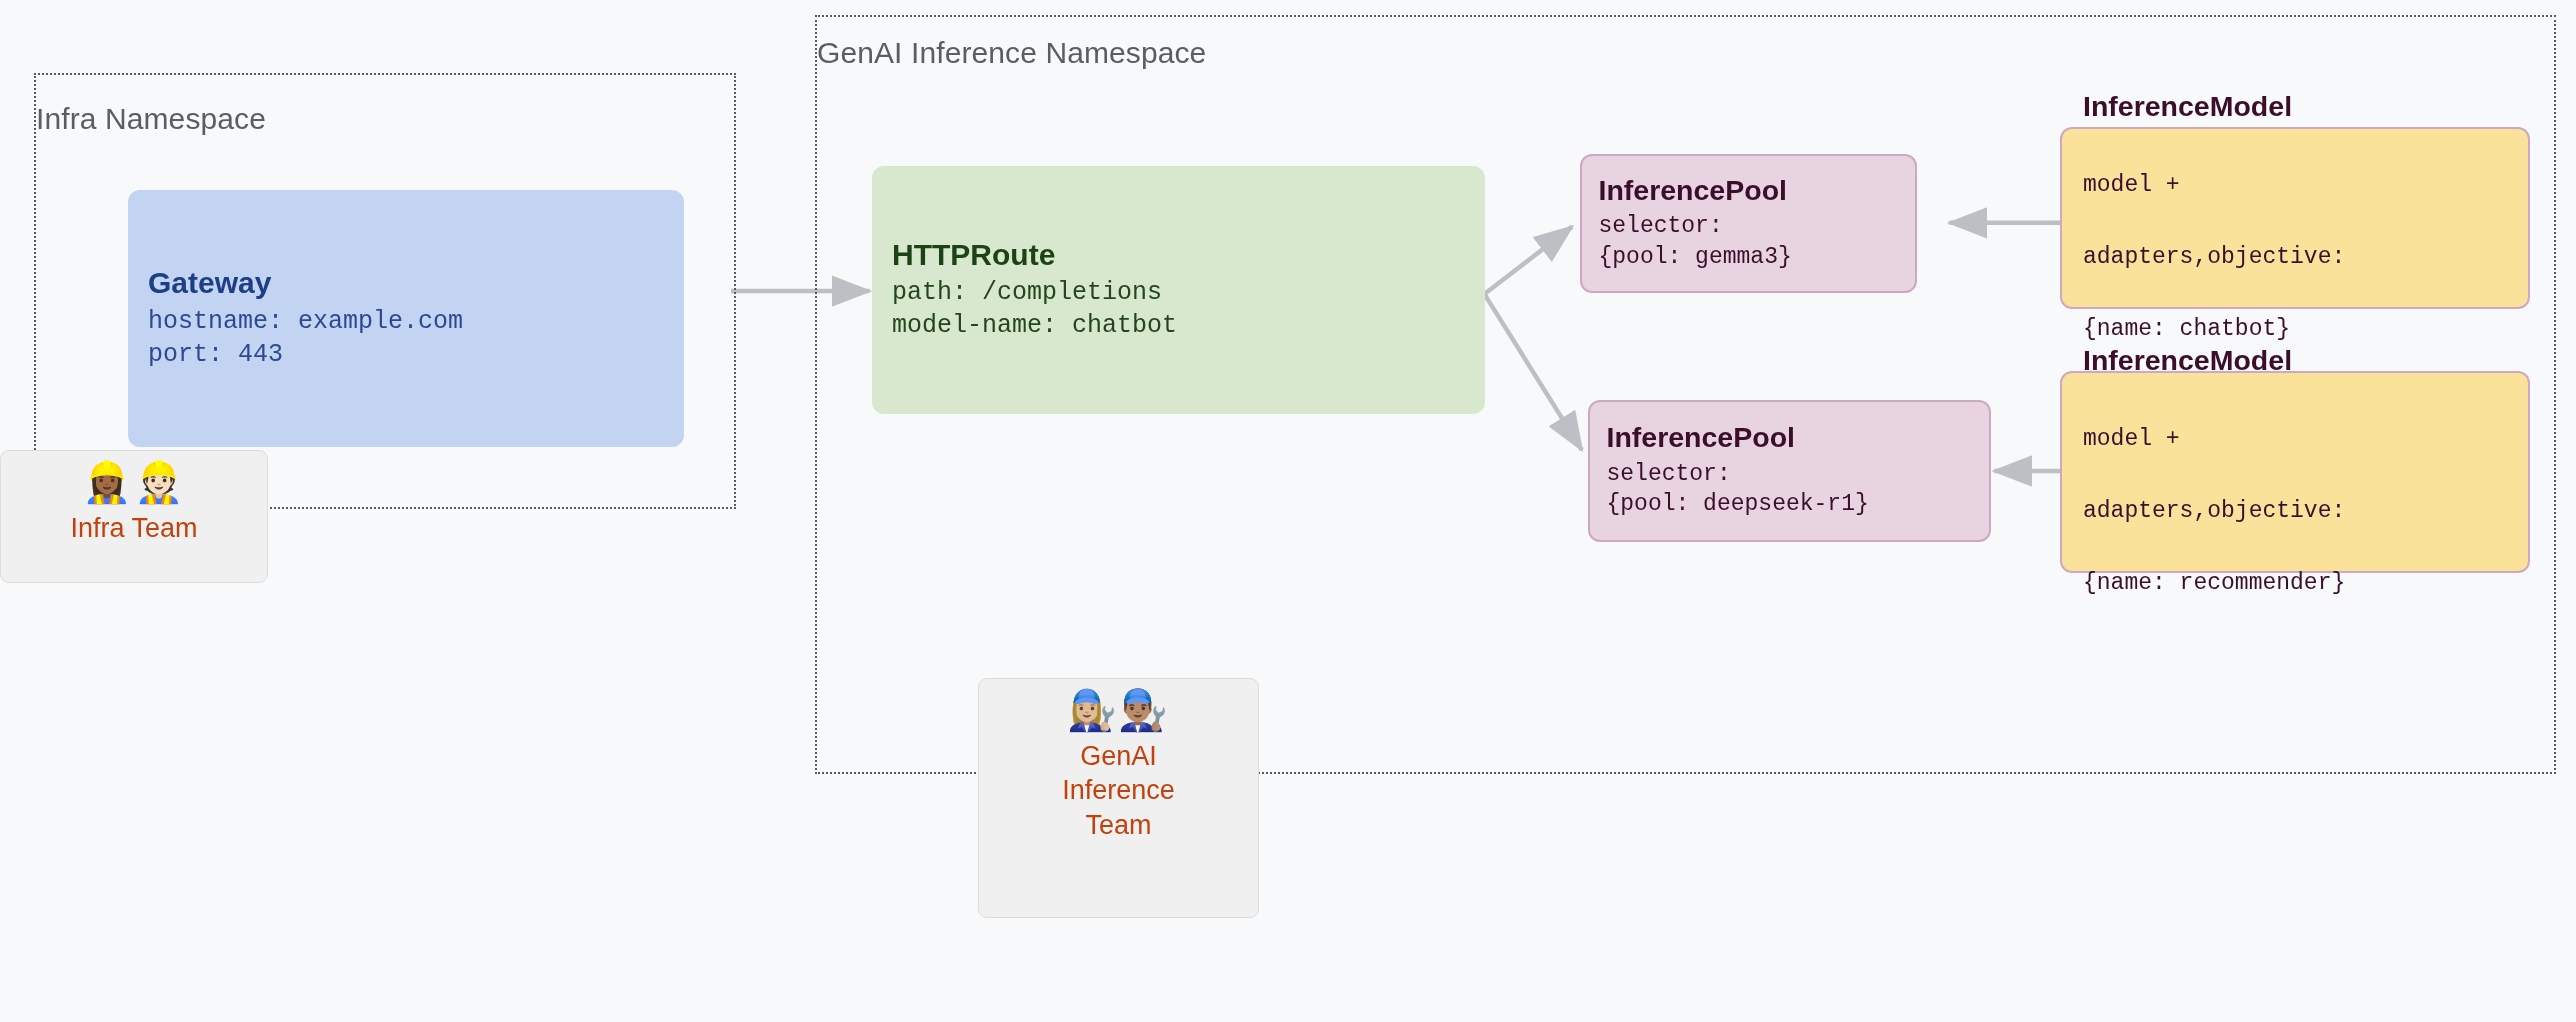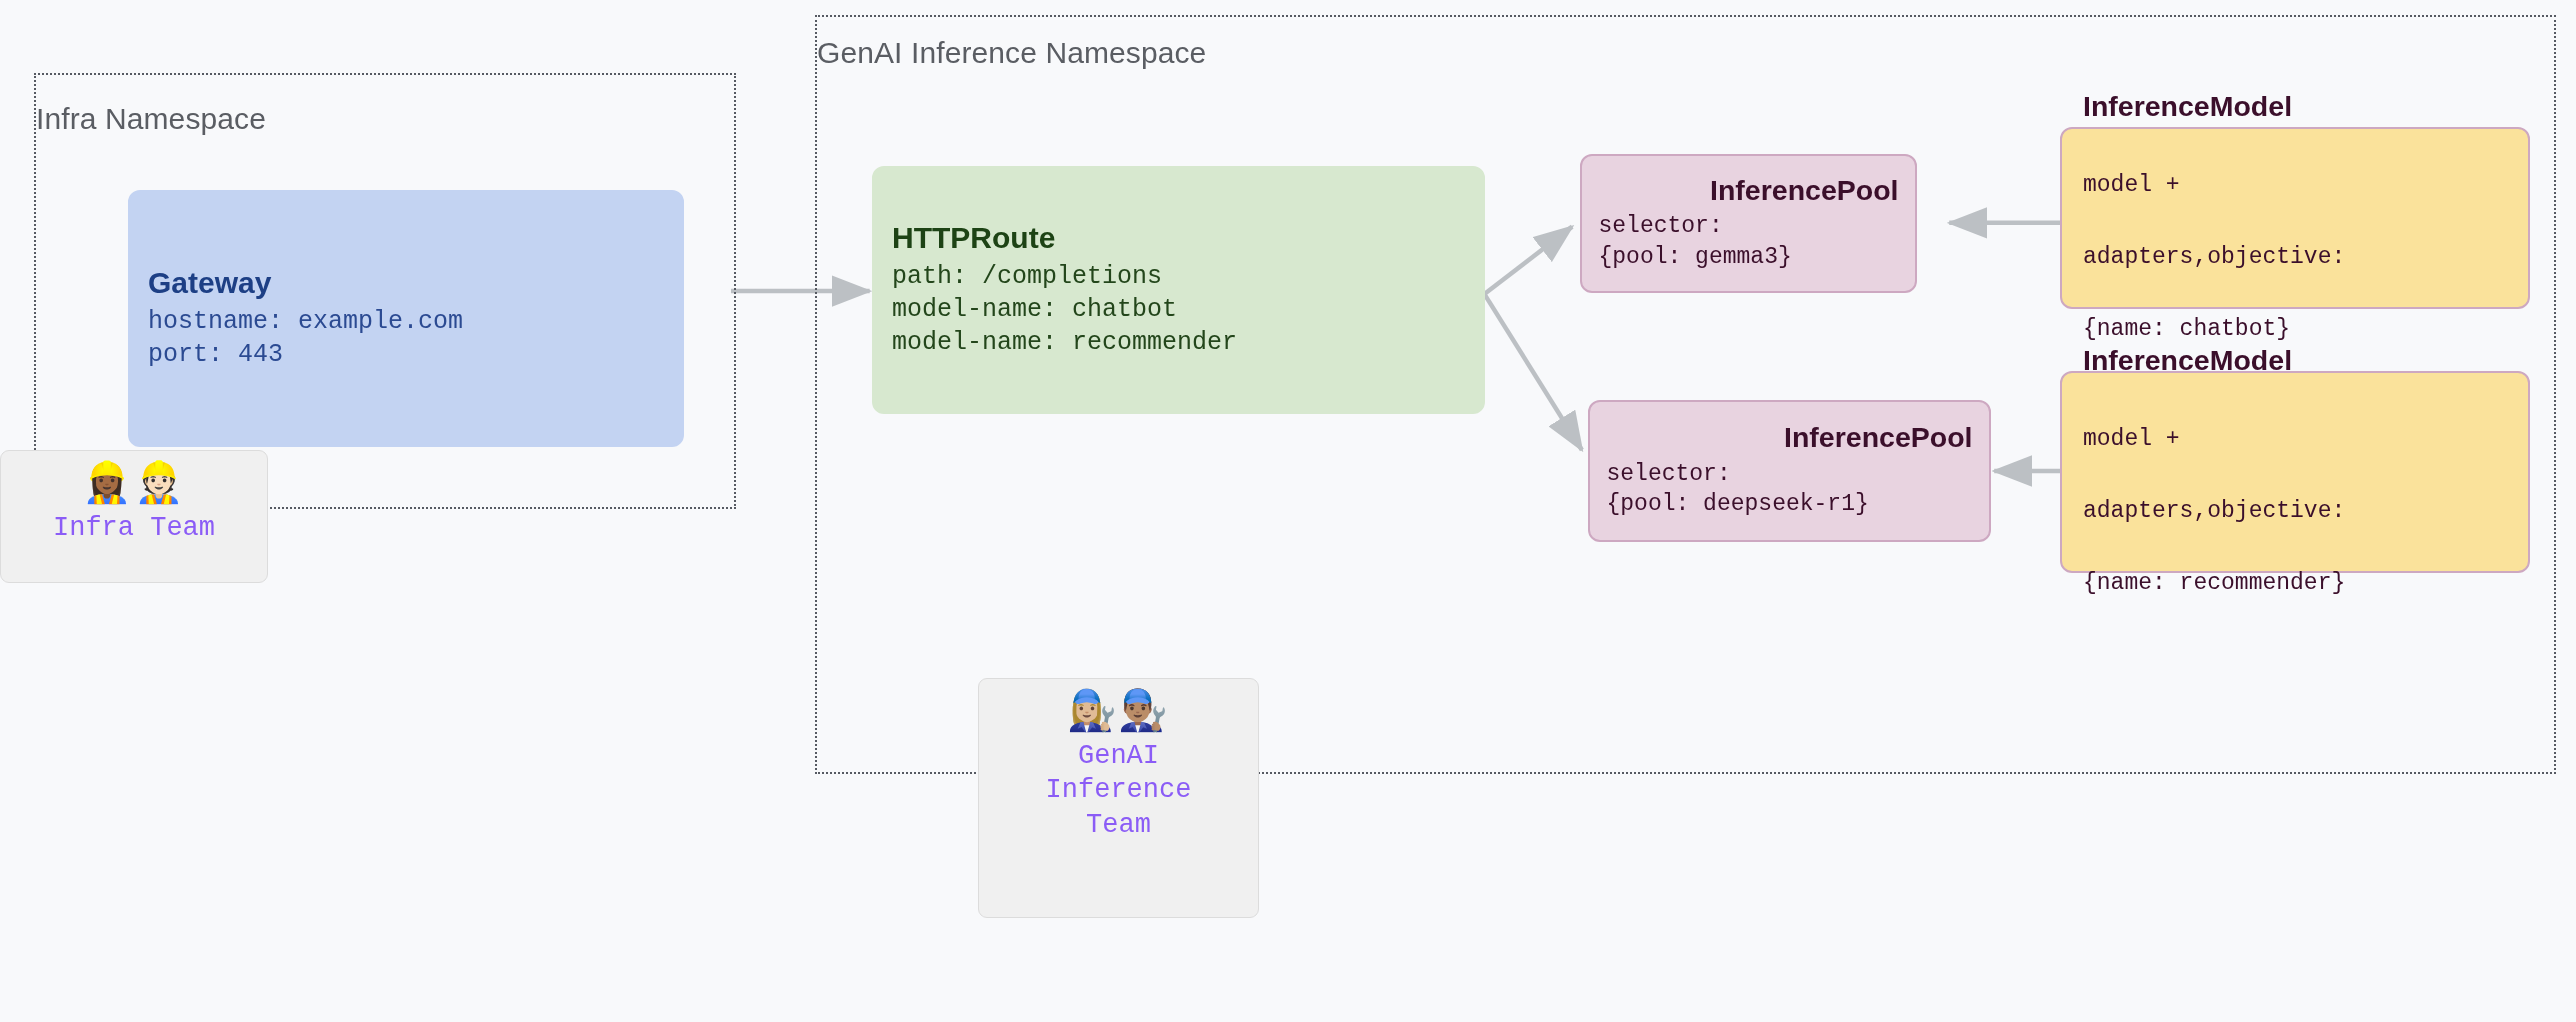--- a/index.html
+++ b/index.html
@@ -73,21 +73,21 @@
     color: #22451a;
   }
   .node.httproute .node-title { color: #1d4315; }
   .node.httproute .node-body { color: #23461b; }
 
   .node.pool {
     background: #e8d3e0;
     border-color: #cda8c1;
     color: #3d0f2c;
   }
-  .node.pool .node-title { color: #3b0f2b; text-align: right; }
+  .node.pool .node-title { color: #3b0f2b; }
   .node.pool .node-body { color: #3b0f2b; }
 
   .node.model {
     background: #fae29b;
     border-color: #cda8c1;
     color: #3d0f2c;
     gap: 42px;
   }
   .node.model .node-title { color: #3b0f2b; }
   .node.model .node-body { color: #3b0f2b; }
@@ -107,22 +107,22 @@
   }
   .team-emojis {
     font-family: "DejaVu Sans", sans-serif;
     font-size: 40px;
     line-height: 1;
     letter-spacing: 1.5px;
     white-space: nowrap;
   }
   .team-label {
     margin-top: 9px;
-    color: #8b5cf6;
-    font-family: Liberation Mono, monospace;
+    color: #c2410c;
+    font-family: Liberation Sans, sans-serif;
     text-align: center;
     line-height: 1.28;
   }
 
   
   #arrows {
     position: absolute;
     left: 0;
     top: 0;
     width: 2576px;
@@ -179,21 +179,20 @@
   </div>
 
   <div class="namespace" style="left:815px; top:15px; width:1741px; height:759px;">
     <div class="namespace-title" style="top:19px; font-size:30px;">GenAI Inference Namespace</div>
   </div>
 
   <div class="node httproute" style="left:872px; top:166px; width:613px; height:248px;">
     <div class="node-title" style="font-size:30px;">HTTPRoute</div>
     <div class="node-body" style="font-size:25px;">path: /completions</div>
     <div class="node-body" style="font-size:25px;">model-name: chatbot</div>
-    <div class="node-body" style="font-size:25px;">model-name: recommender</div>
   </div>
 
   <div class="node pool" style="left:1580px; top:154px; width:337px; height:139px; padding:10.5px 16.5px;">
     <div class="node-title" style="font-size:28.5px;">InferencePool</div>
     <div class="node-body" style="font-size:23px;">selector:</div>
     <div class="node-body" style="font-size:23px;">{pool: gemma3}</div>
   </div>
 
   <div class="node pool" style="left:1588px; top:400px; width:403px; height:142px; padding:10.5px 16.5px;">
     <div class="node-title" style="font-size:28.5px;">InferencePool</div>

